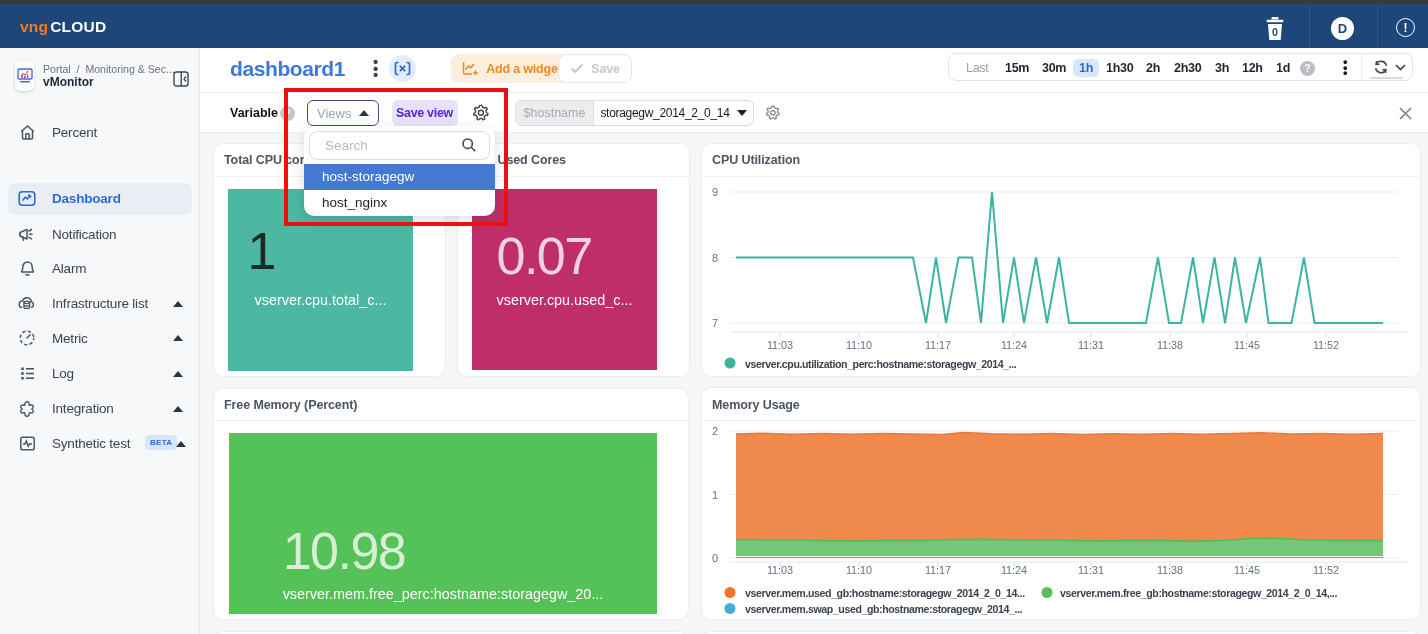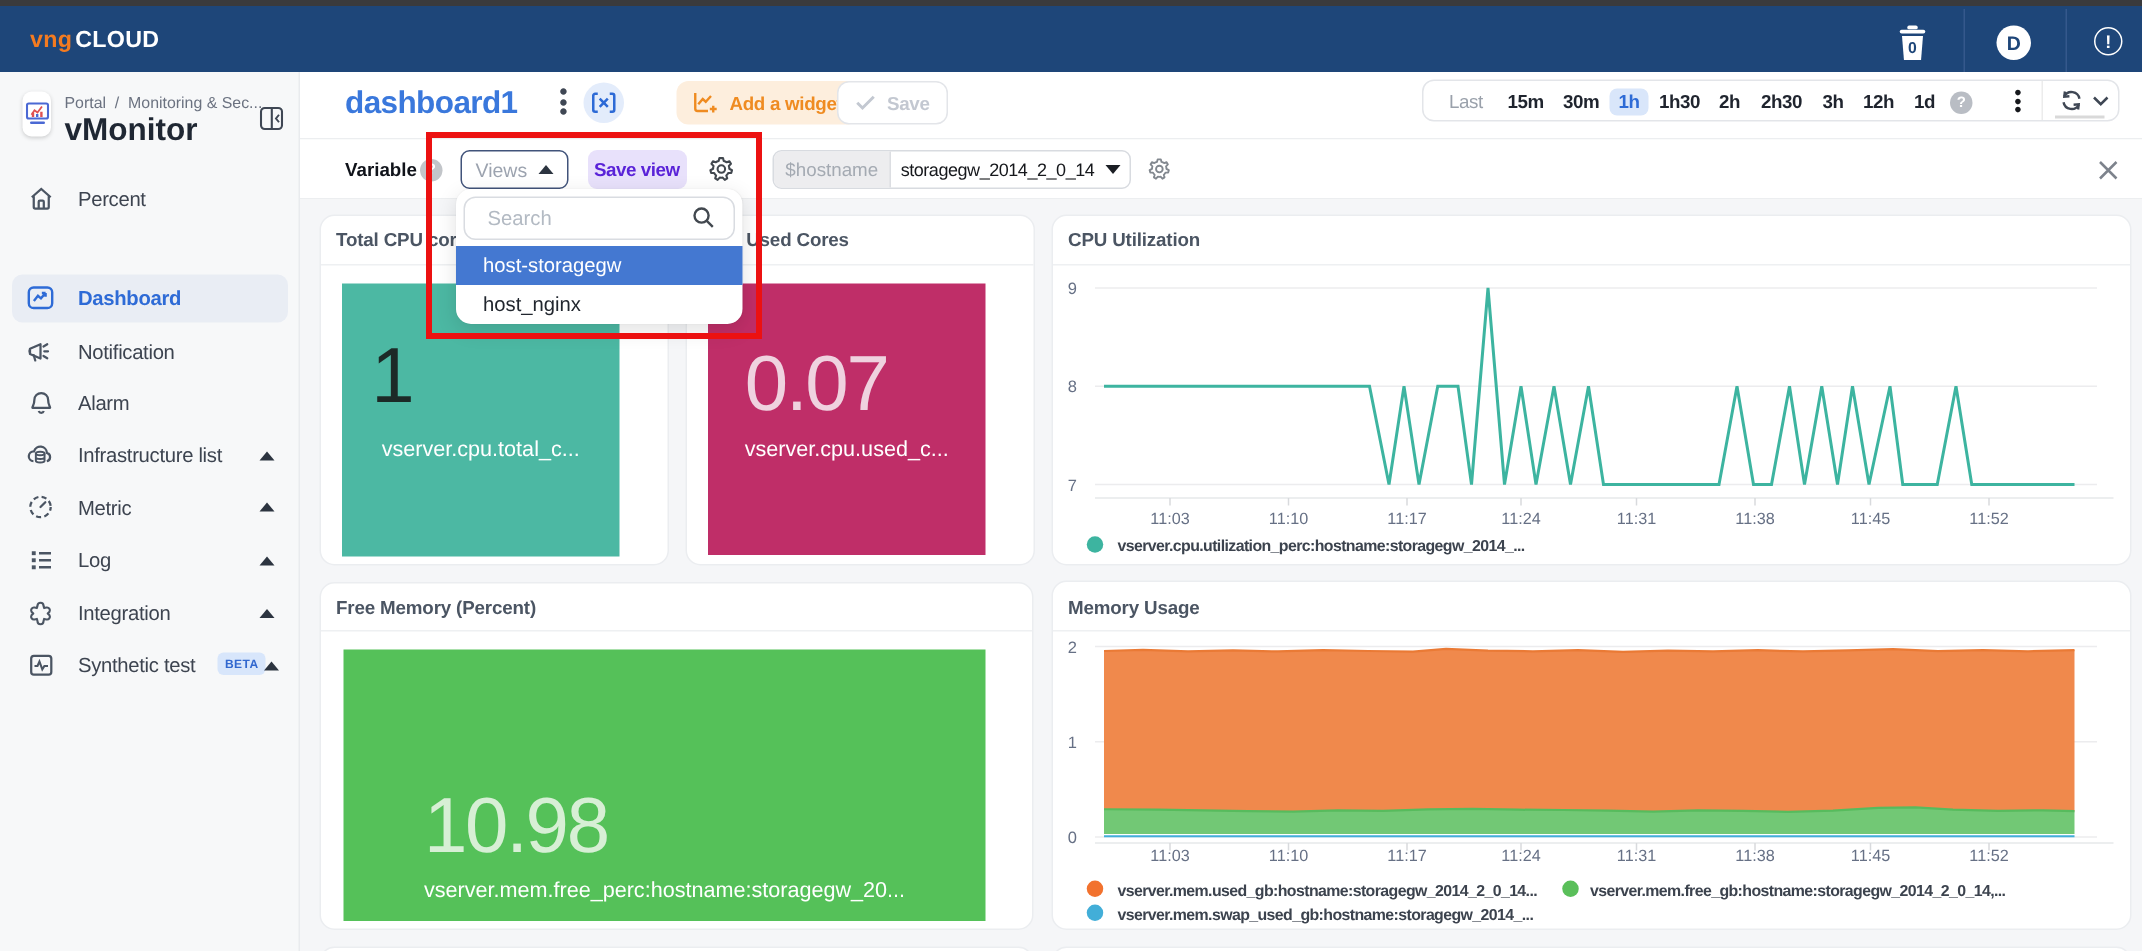--- a/index.html
+++ b/index.html
@@ -41,21 +41,21 @@
   <div class="abs" style="left:15px;top:13px;width:19px;height:30px;background:#fff;border-radius:6px;box-shadow:0 1px 3px rgba(0,0,0,.18)"></div>
   <svg class="abs" style="left:16.5px;top:20px" width="16" height="15" viewBox="0 0 16 15">
     <rect x="1" y="1" width="14" height="10" rx="1.2" fill="none" stroke="#4b69d4" stroke-width="1.4"></rect>
     <path d="M4 8.5 L6 5.5 L8 7 L11 3" fill="none" stroke="#e05252" stroke-width="1.2"></path>
     <rect x="4.2" y="7" width="1.6" height="3" fill="#e05252"></rect>
     <rect x="7" y="8" width="1.6" height="2" fill="#4b69d4"></rect>
     <rect x="9.8" y="6.5" width="1.6" height="3.5" fill="#e05252"></rect>
     <rect x="3" y="13" width="10" height="1.6" rx="0.8" fill="#4b69d4"></rect>
   </svg>
   <div class="abs" style="left:43px;top:15px;font-size:10.6px;color:#6b7280;white-space:nowrap">Portal&nbsp; /&nbsp; Monitoring &amp; Sec...</div>
-  <div class="abs" style="left:43px;top:27px;font-size:21px;font-weight:bold;color:#1f2733">vMonitor</div>
+  <div class="abs" style="left:43px;top:27px;font-size:12px;font-weight:bold;color:#1f2733">vMonitor</div>
   <svg class="abs" style="left:173px;top:23px" width="16" height="16" viewBox="0 0 16 16">
     <rect x="1" y="1" width="14" height="14" rx="2.5" fill="none" stroke="#3f4754" stroke-width="1.4"></rect>
     <line x1="8.2" y1="1" x2="8.2" y2="15" stroke="#3f4754" stroke-width="1.4"></line>
     <path d="M13 5.5 L11 8 L13 10.5" fill="none" stroke="#3f4754" stroke-width="1.3"></path>
   </svg>
 
   <div class="menurow" style="top:67px">
     <span class="mico">
         <svg width="17" height="17" viewBox="0 0 17 17">
           <path d="M2.2 7.5 L8.5 2 L14.8 7.5 M3.5 6.8 V14 A1 1 0 0 0 4.5 15 H12.5 A1 1 0 0 0 13.5 14 V6.8 M6.8 15 V10.5 A0.8 0.8 0 0 1 7.6 9.7 H9.4 A0.8 0.8 0 0 1 10.2 10.5 V15" fill="none" stroke="#4b5563" stroke-width="1.5"></path>

